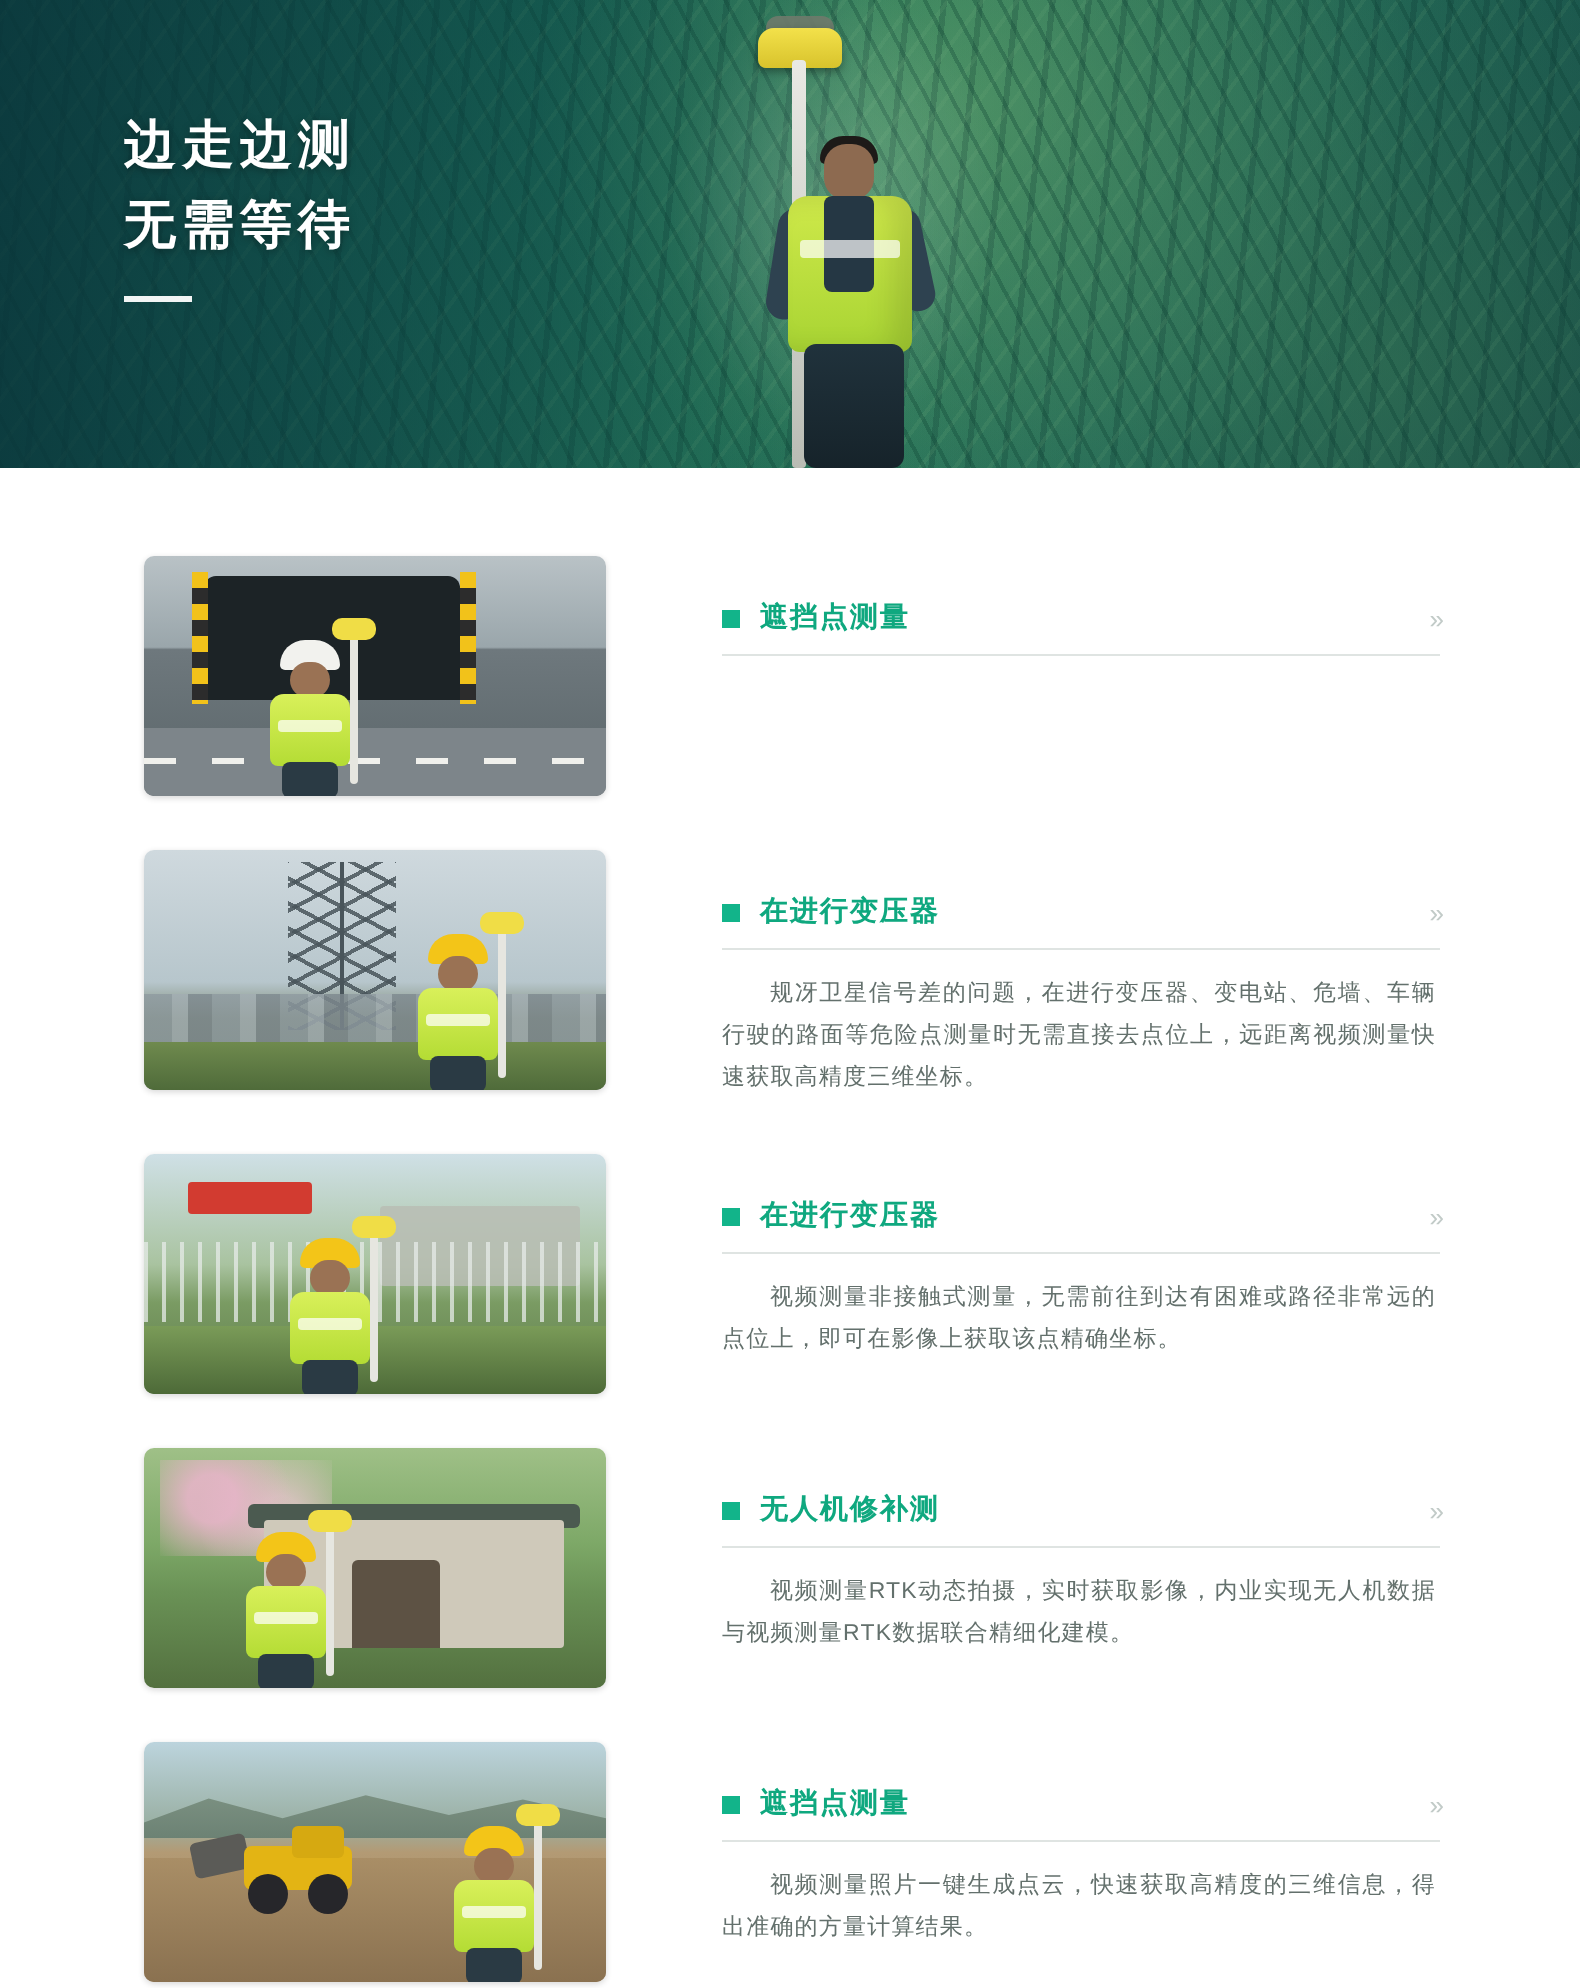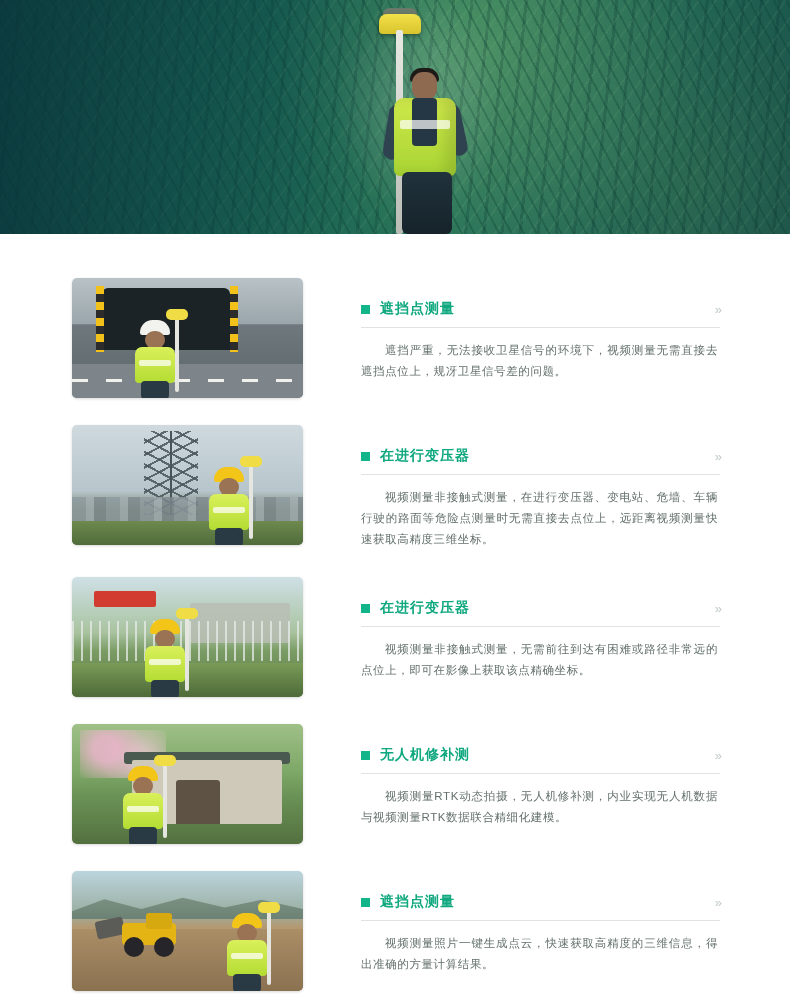--- a/index.html
+++ b/index.html
@@ -252,20 +252,25 @@
     <div class="sv-hair"></div>
     <div class="sv-head"></div>
     <div class="sv-arm-l"></div>
     <div class="sv-arm-r"></div>
     <div class="sv-body"></div>
     <div class="sv-shirt"></div>
     <div class="sv-vest-stripe"></div>
     <div class="sv-legs"></div>
   </div>
 
+  <div class="hero-text">
+    <div class="hero-line">边走边测</div>
+    <div class="hero-line">无需等待</div>
+    <div class="hero-rule"></div>
+  </div>
 </div>
 
 <div class="sheet">
 
   <div class="row">
     <div class="thumb">
       <div class="t-sky sc1">
         <div class="tunnel"></div>
         <div class="hazard"></div>
         <div class="hazard2"></div>
@@ -279,21 +284,20 @@
           <div class="pole"></div>
         </div>
       </div>
     </div>
     <div class="content">
       <div class="item-head">
         <span class="sq"></span>
         <span class="item-title">遮挡点测量</span>
         <span class="chev">»</span>
       </div>
-      <div class="item-body">遮挡严重，无法接收卫星信号的环境下，视频测量无需直接去遮挡点位上，规冴卫星信号差的问题。</div>
     </div>
   </div>
 
   <div class="row">
     <div class="thumb">
       <div class="t-sky sc2">
         <div class="tower"></div>
         <div class="city"></div>
         <div class="grass"></div>
         <div class="fig" style="left:130px;">
@@ -304,21 +308,21 @@
           <div class="pole"></div>
         </div>
       </div>
     </div>
     <div class="content">
       <div class="item-head">
         <span class="sq"></span>
         <span class="item-title">在进行变压器</span>
         <span class="chev">»</span>
       </div>
-      <div class="item-body">视频测量非接触式测量，在进行变压器、变电站、危墙、车辆行驶的路面等危险点测量时无需直接去点位上，远距离视频测量快速获取高精度三维坐标。</div>
+      <div class="item-body">规冴卫星信号差的问题，在进行变压器、变电站、危墙、车辆行驶的路面等危险点测量时无需直接去点位上，远距离视频测量快速获取高精度三维坐标。</div>
     </div>
   </div>
 
   <div class="row">
     <div class="thumb">
       <div class="t-sky sc3">
         <div class="sign"></div>
         <div class="bld"></div>
         <div class="fence"></div>
         <div class="grass"></div>
@@ -356,21 +360,21 @@
           <div class="pole"></div>
         </div>
       </div>
     </div>
     <div class="content">
       <div class="item-head">
         <span class="sq"></span>
         <span class="item-title">无人机修补测</span>
         <span class="chev">»</span>
       </div>
-      <div class="item-body">视频测量RTK动态拍摄，无人机修补测，内业实现无人机数据与视频测量RTK数据联合精细化建模。</div>
+      <div class="item-body">视频测量RTK动态拍摄，实时获取影像，内业实现无人机数据与视频测量RTK数据联合精细化建模。</div>
     </div>
   </div>
 
   <div class="row">
     <div class="thumb">
       <div class="t-sky sc5">
         <div class="hills"></div>
         <div class="dirt"></div>
         <div class="loader">
           <div class="bucket"></div>

